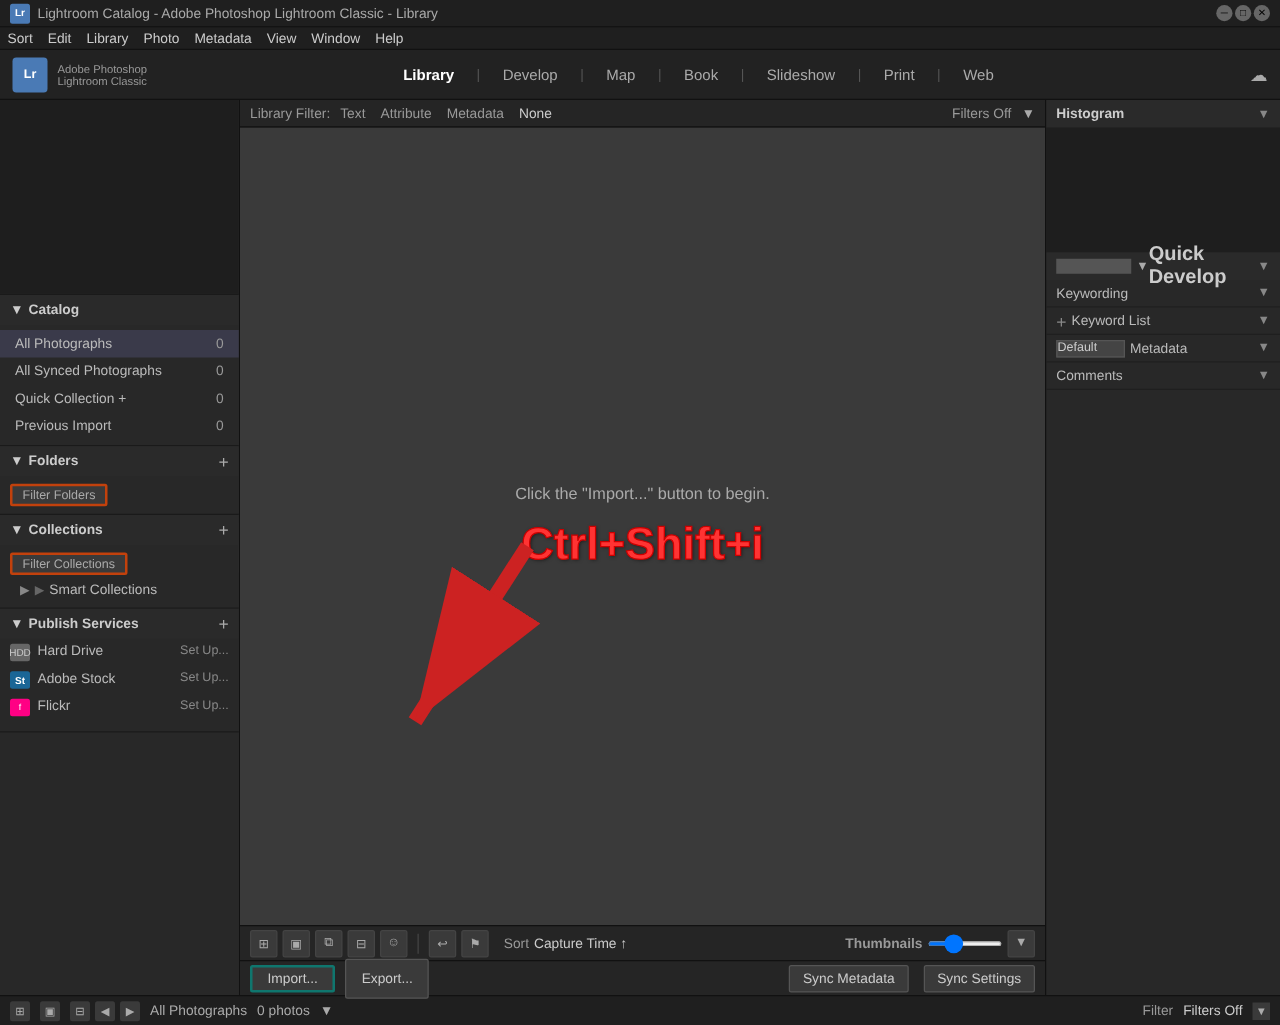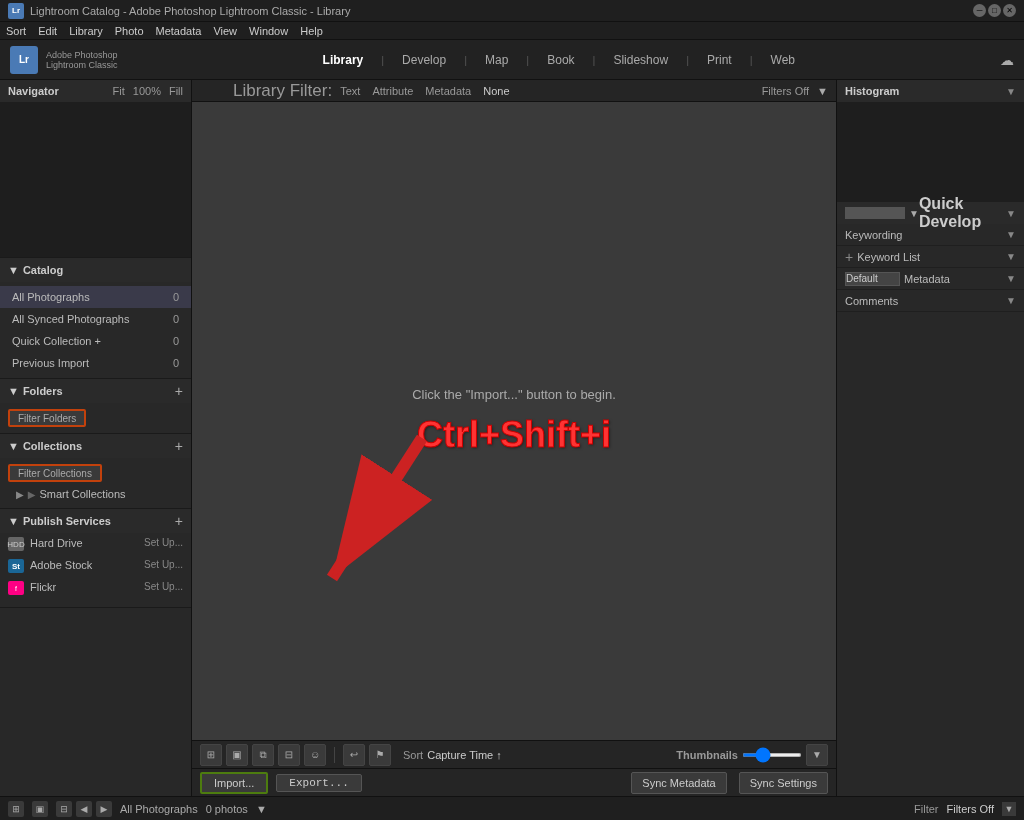--- a/index.html
+++ b/index.html
@@ -81,21 +81,21 @@
     #navigator-title { font-size: 11px; color: #ccc; font-weight: bold; }
     #navigator-zoom { display: flex; gap: 8px; font-size: 11px; color: #999; }
     .zoom-opt { cursor: pointer; }
     #navigator-preview { height: 155px; background: #1e1e1e; }
 
     
     #filter-bar {
       height: 22px; background: #252525; display: flex; align-items: center;
       padding: 0 8px; gap: 8px; border-bottom: 1px solid #111;
     }
-    #filter-label { font-size: 17px; color: #999; margin-left: 33px; }
+    #filter-label { font-size: 11px; color: #999; }
     #filter-options { display: flex; gap: 12px; flex: 1; }
     .filter-opt { font-size: 11px; color: #999; cursor: pointer; }
     .filter-none { color: #ccc; font-size: 11px; }
     #filter-off { font-size: 11px; color: #999; margin-left: auto; cursor: pointer; }
     #filter-toggle { color: #aaa; cursor: pointer; }
 
     
     #right-panel {
       width: 188px; background: #282828; border-left: 1px solid #111;
       flex-shrink: 0; overflow-y: auto; position: relative;
@@ -160,26 +160,26 @@
     #sort-value { font-size: 11px; color: #ccc; cursor: pointer; }
     #thumb-label { font-size: 11px; color: #999; margin-left: auto; font-weight: bold; }
     #thumb-slider { width: 60px; height: 4px; background: #555; cursor: pointer; }
 
     
     #bottom-actions {
       height: 28px; background: #252525; display: flex; align-items: center;
       gap: 8px; padding: 0 8px; border-top: 1px solid #111;
     }
     #import-btn {
-      height: 22px; padding: 0 12px; background: #3a3a3a; border: 2px solid #4d7c0f;
+      height: 22px; padding: 0 12px; background: #3a3a3a; border: 2px solid #0f766e;
       color: #ccc; cursor: pointer; font-size: 11px; border-radius: 2px;
     }
     #export-btn {
-      height: 18px; padding: 0 12px; background: #3a3a3a; border: 1px solid #555;
-      color: #ccc; cursor: pointer; font-size: 11px; border-radius: 2px; font-family: Liberation Mono, monospace;
+      height: 32px; padding: 0 12px; background: #3a3a3a; border: 1px solid #555;
+      color: #ccc; cursor: pointer; font-size: 11px; border-radius: 2px;
     }
     #sync-metadata-btn, #sync-settings-btn {
       height: 22px; padding: 0 10px; background: #3a3a3a; border: 1px solid #555;
       color: #ccc; cursor: pointer; font-size: 11px; border-radius: 2px; margin-left: auto;
     }
     #sync-settings-btn { margin-left: 4px; }
 
     
     #statusbar {
       height: 24px; background: #1f1f1f; display: flex; align-items: center;
@@ -274,28 +274,20 @@
     <span id="cloud-icon">☁</span>
   </div>
 </div>
 
 <div id="content">
 
   <div id="left-panel">
     <div id="left-toggle">◀</div>
 
     <div class="panel-section">
-      <div id="navigator-header">
-        <span id="navigator-title">Navigator</span>
-        <div id="navigator-zoom">
-          <span class="zoom-opt">Fit</span>
-          <span class="zoom-opt">100%</span>
-          <span class="zoom-opt">Fill</span>
-        </div>
-      </div>
       <div id="navigator-preview"></div>
     </div>
 
     <div class="panel-section">
       <div class="panel-header">
         <div class="panel-header-left">
           <span>▼</span>
           <span class="panel-title">Catalog</span>
         </div>
       </div>

